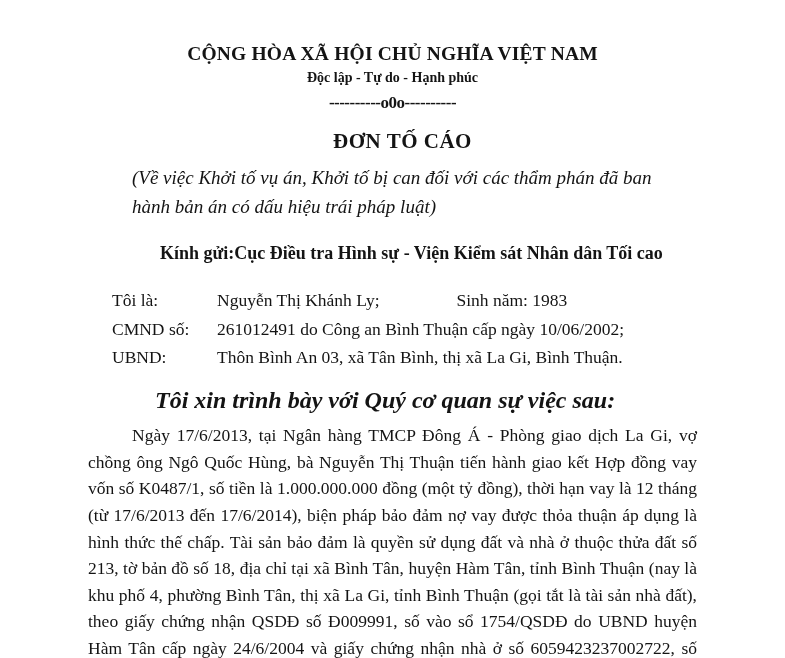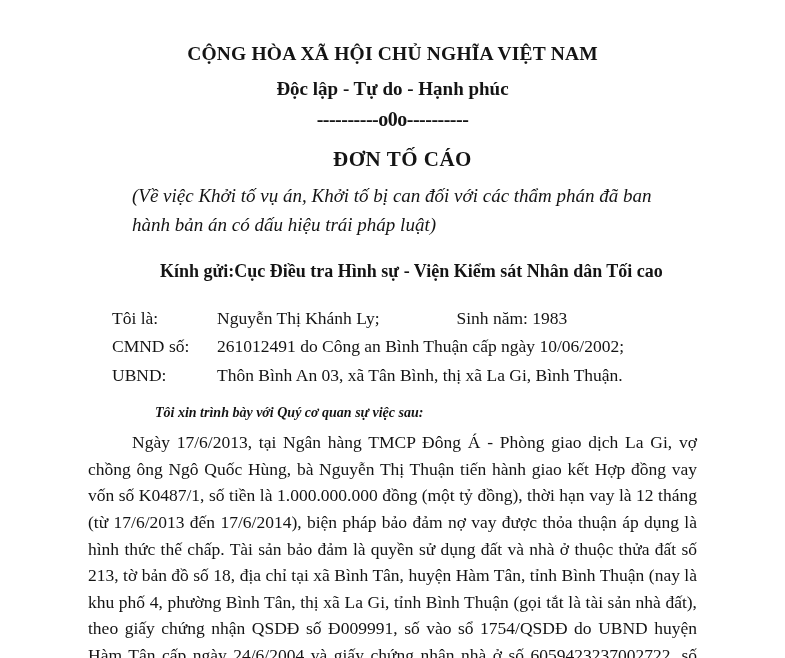--- a/index.html
+++ b/index.html
@@ -26,27 +26,27 @@
     text-align: center;
     padding-top: 42px;
   }
   .national-title {
     font-size: 19.5px;
     font-weight: bold;
     letter-spacing: 0.2px;
     line-height: 1.25;
   }
   .motto {
-    font-size: 19px;
+    font-size: 14px;
     font-weight: bold;
-    margin-top: 11px;
+    margin-top: 3px;
     line-height: 1.25;
   }
   .separator {
-    font-size: 20px;
+    font-size: 17px;
     font-weight: bold;
     margin-top: 6px;
     letter-spacing: -0.5px;
     line-height: 1.2;
   }
 
   
   .doc-title {
     text-align: center;
     font-size: 21px;
@@ -92,21 +92,21 @@
     flex: 1 1 auto;
   }
   .info-value .birth {
     margin-left: 77px;
   }
 
   
   .statement-heading {
     margin-top: 16px;
     padding-left: 155px;
-    font-size: 14px;
+    font-size: 24px;
     font-weight: bold;
     font-style: italic;
   }
   .body-text {
     margin-top: 8px;
     padding-left: 88px;
     padding-right: 88px;
     font-size: 17.5px;
     line-height: 1.52;
     text-align: justify;

